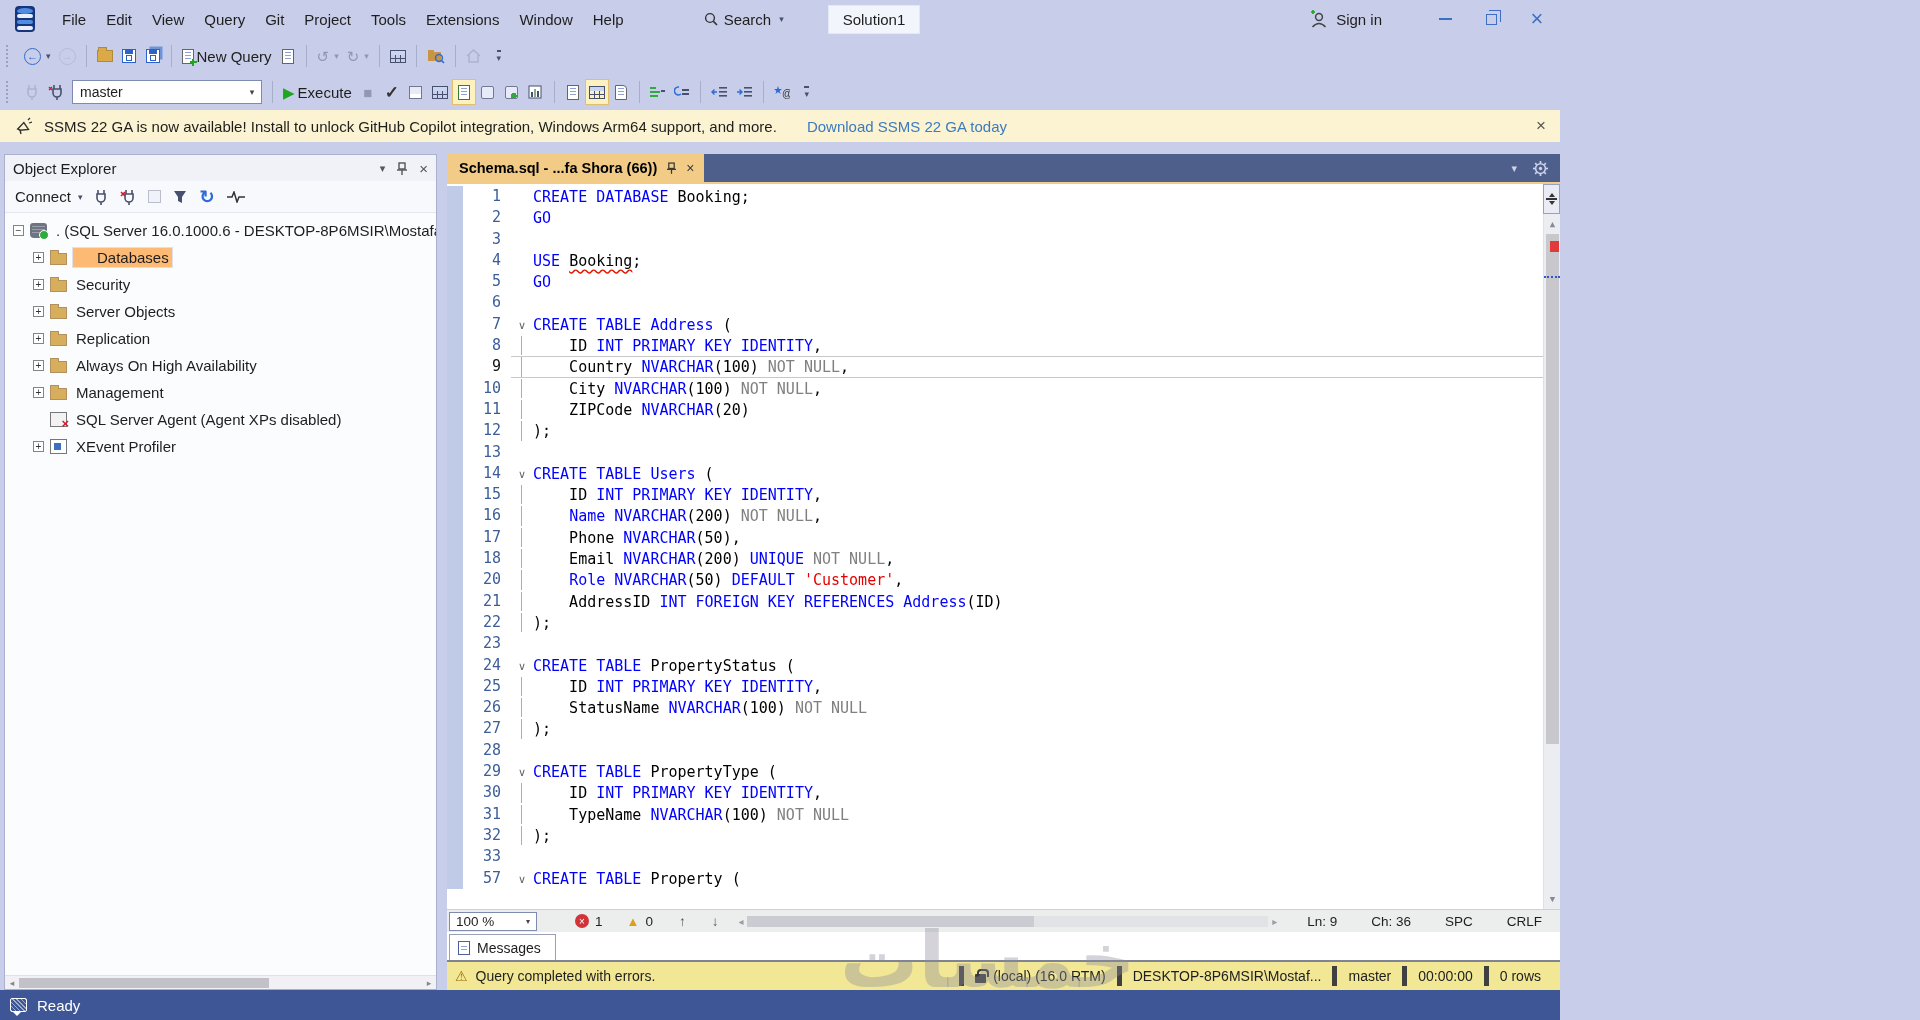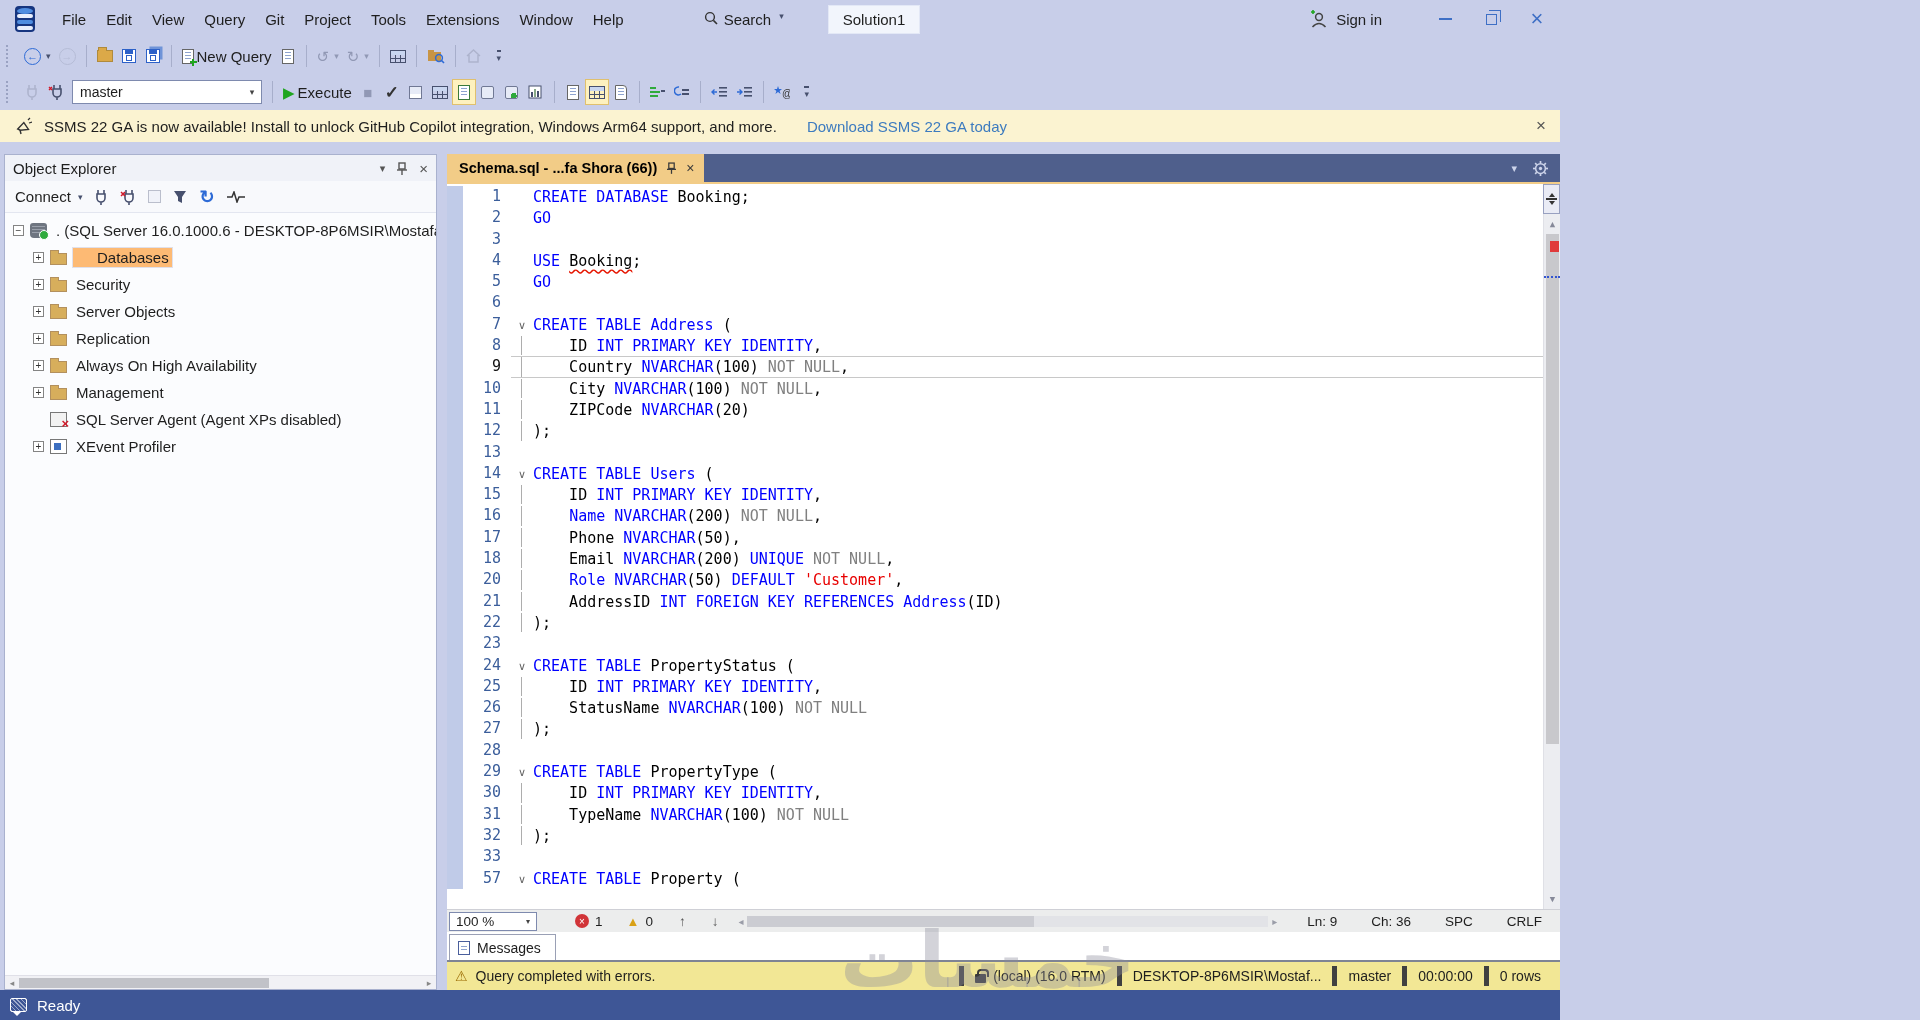--- a/index.html
+++ b/index.html
@@ -4,21 +4,21 @@
 <style>
   * { margin:0; padding:0; box-sizing:border-box; }
   html,body { width:1920px; height:1020px; overflow:hidden; }
   body { font-family:"Liberation Sans", sans-serif; font-size:15px; color:#1e1e1e; background:#c8cee9; }
   #app { position:relative; width:1560px; height:1020px; display:flex; flex-direction:column; background:#c8cee9; }
 
   
   #titlebar { height:38px; display:flex; align-items:center; padding-left:12px; flex:0 0 auto; }
   #logo { width:26px; height:28px; margin-right:14px; }
   .menu-item { padding:4px 10px; cursor:default; }
-  #search-box { display:flex; align-items:flex-start; gap:6px; margin-left:60px; padding:4px 10px; }
+  #search-box { display:flex; align-items:center; gap:6px; margin-left:60px; padding:4px 10px; }
   #solution-box { background:#f2f5fc; border:1px solid #e3e8f6; padding:5px 14px; margin-left:34px; }
   #tb-right { margin-left:auto; display:flex; align-items:center; }
   #signin { display:flex; align-items:center; gap:8px; margin-right:40px; }
   .winbtn { width:46px; height:38px; display:flex; align-items:center; justify-content:center; color:#3e6fc5; font-size:18px; }
   .winbtn .minline { width:13px; height:2px; background:#3e6fc5; }
   .winbtn .restore { width:11px; height:11px; border:1.5px solid #3e6fc5; position:relative; background:transparent; }
   .winbtn .restore:before { content:""; position:absolute; left:2px; top:-5px; width:11px; height:11px; border:1.5px solid #3e6fc5; border-left:none; border-bottom:none; }
 
   
   .toolbar { height:36px; display:flex; align-items:center; padding-left:4px; flex:0 0 auto; }

